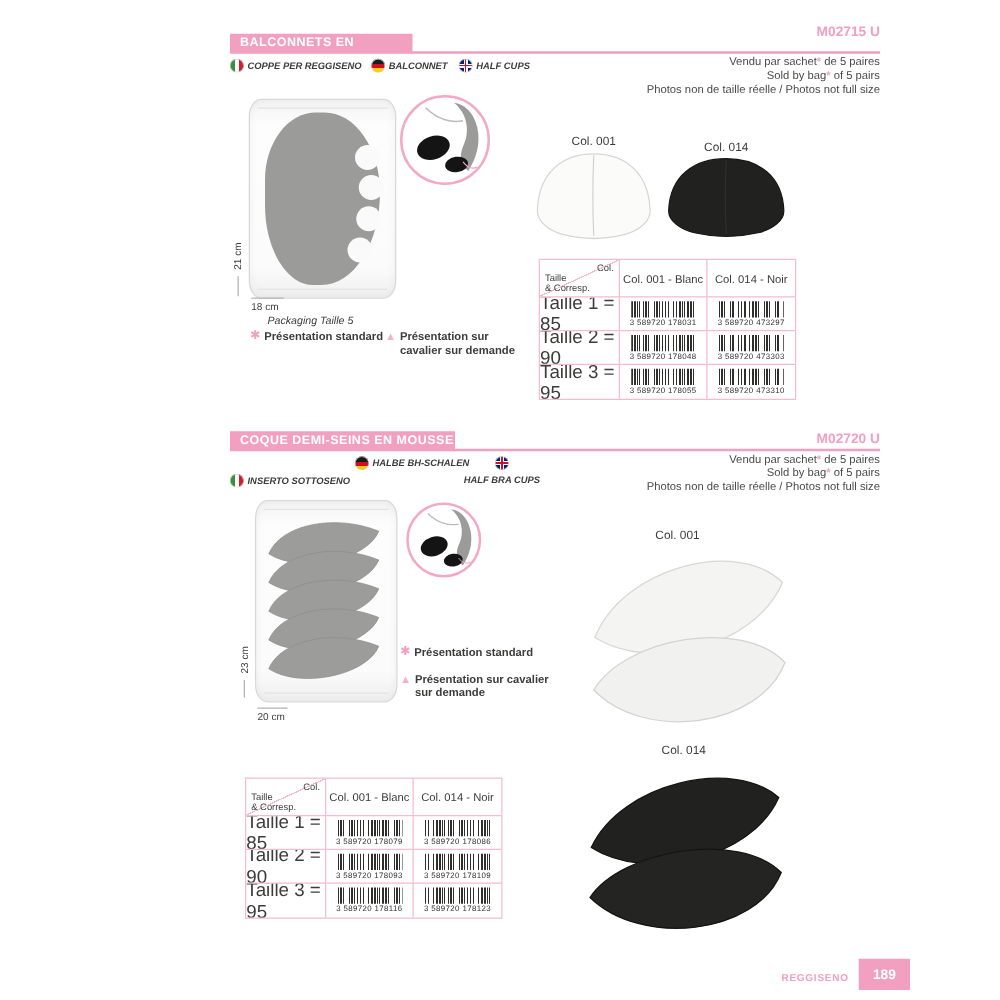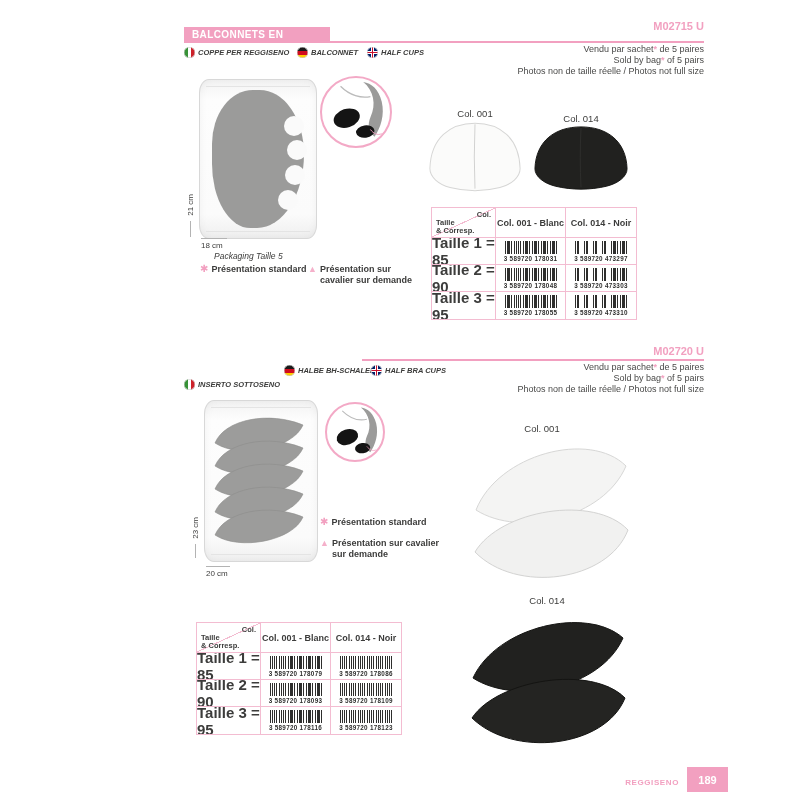--- a/index.html
+++ b/index.html
@@ -47,21 +47,21 @@
   
   .inset{position:absolute;border-radius:50%;border:2.5px solid #f3a9c6;background:#fff;overflow:hidden;}
   .inset svg{display:block;width:100%;height:100%;}
 
   
   .photo-label{position:absolute;text-align:center;font-size:9.5px;color:#3c3c3b;}
   .photo{position:absolute;}
 
   
   .ptable{position:absolute;display:grid;grid-template-columns:64px 70px 70px;grid-template-rows:30px 27px 27px 27px;border:1px solid #f3bcd1;background:#fff;}
-  .ptc{border-right:1px solid #f3bcd1;border-bottom:1px solid #f3bcd1;display:flex;align-items:center;justify-content:center;flex-direction:column;overflow:hidden;font-weight:bold;}
+  .ptc{border-right:1px solid #f3bcd1;border-bottom:1px solid #f3bcd1;display:flex;align-items:center;justify-content:center;flex-direction:column;overflow:hidden;}
   .ptc:nth-child(3n){border-right:none;}
   .ptc.lastrow{border-bottom:none;}
   .corner{position:relative;background:linear-gradient(to bottom right,transparent calc(50% - .5px),#f3bcd1 calc(50% - .5px) calc(50% + .5px),transparent calc(50% + .5px));}
   .corner .ct{position:absolute;top:2px;right:4px;font-size:7.5px;}
   .corner .cb{position:absolute;bottom:2px;left:4px;font-size:7.5px;line-height:8px;}
   .colhead{font-size:9px;}
   .sizecell{font-size:15px;}
   .barcode{display:flex;flex-direction:column;align-items:center;gap:1px;}
   .bars{width:52px;height:13px;background:repeating-linear-gradient(90deg,#2e2e2d 0 1px,#fff 1px 2px,#2e2e2d 2px 3.5px,#fff 3.5px 4.5px,#2e2e2d 4.5px 5px,#fff 5px 6.5px,#2e2e2d 6.5px 7px,#fff 7px 9px);}
   .bnum{font-size:6.3px;letter-spacing:.3px;white-space:nowrap;color:#2e2e2d;}
@@ -195,32 +195,35 @@
         </div>
       </div>
     <div class="ptc lastrow">
         <div class="barcode">
           <div class="bars"></div>
           <div class="bnum">3 589720 473310</div>
         </div>
       </div>
   </div>
 
+  <div class="secbar" style="left:140px;top:345px;width:172px;">
+    <span>COQUE DEMI-SEINS EN MOUSSE</span>
+  </div>
   <div class="secline" style="left:318px;top:359px;width:342px;"></div>
   <div class="seccode" style="left:540px;top:345px;">M02720 U</div>
 
   <div class="lang" style="left:140px;top:379px;">
     <span class="flag flag-it"></span>
     <span>INSERTO SOTTOSENO</span>
   </div>
   <div class="lang" style="left:240px;top:365px;">
     <span class="flag flag-de"></span>
     <span>HALBE BH-SCHALEN</span>
   </div>
-  <div class="lang" style="left:327px;top:365px;">
+  <div class="lang" style="left:327px;top:365px;flex-direction:column;">
     <span class="flag flag-uk"></span>
     <span>HALF BRA CUPS</span>
   </div>
 
   <div class="sold" style="left:360px;top:362px;">
     <div><span>Vendu par sachet</span><span class="star">*</span><span> de 5 paires</span></div>
     <div><span>Sold by bag</span><span class="star">*</span><span> of 5 pairs</span></div>
     <div><span>Photos non de taille réelle / Photos not full size</span></div>
   </div>
 

